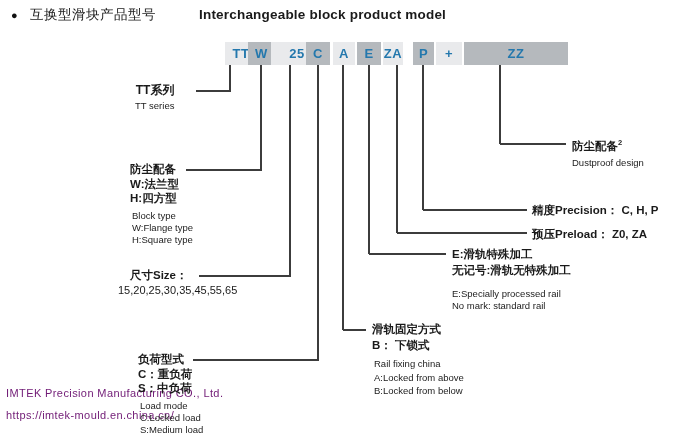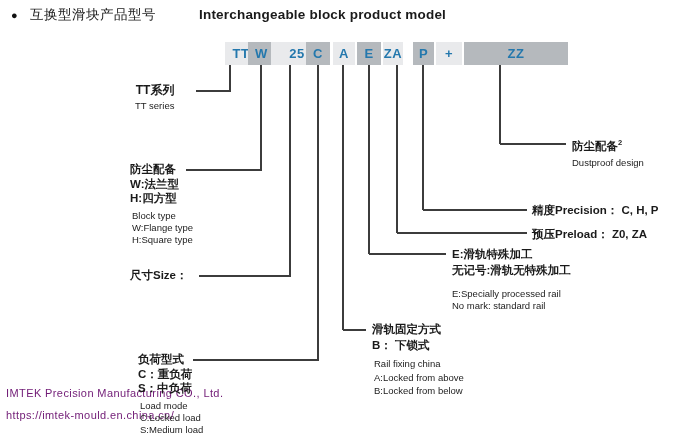--- a/index.html
+++ b/index.html
@@ -123,20 +123,21 @@
     <div class="zh">H:四方型</div>
     <div class="en-group">
       <div class="en">Block type</div>
       <div class="en">W:Flange type</div>
       <div class="en">H:Square type</div>
     </div>
   </div>
 
   <div id="anno-size" class="anno">
     <div class="zh">尺寸Size：</div>
+    <div class="values">15,20,25,30,35,45,55,65</div>
   </div>
 
   <div id="anno-load" class="anno">
     <div class="zh">负荷型式</div>
     <div class="zh">C：重负荷</div>
     <div class="zh">S：中负荷</div>
     <div class="en-group">
       <div class="en">Load mode</div>
       <div class="en">C:Locked load</div>
       <div class="en">S:Medium load</div>

